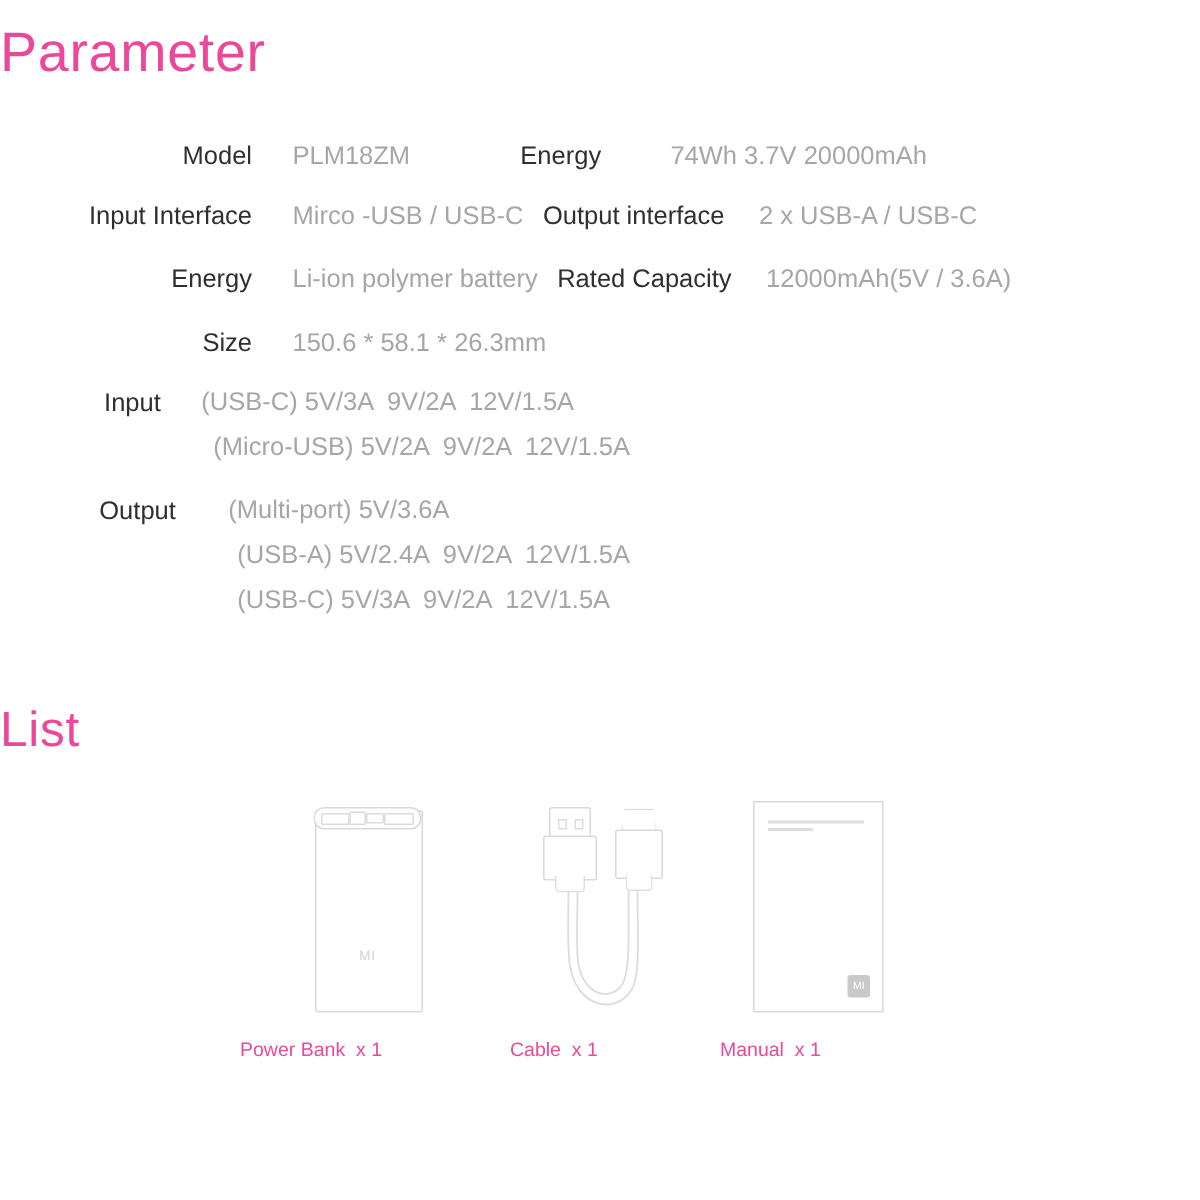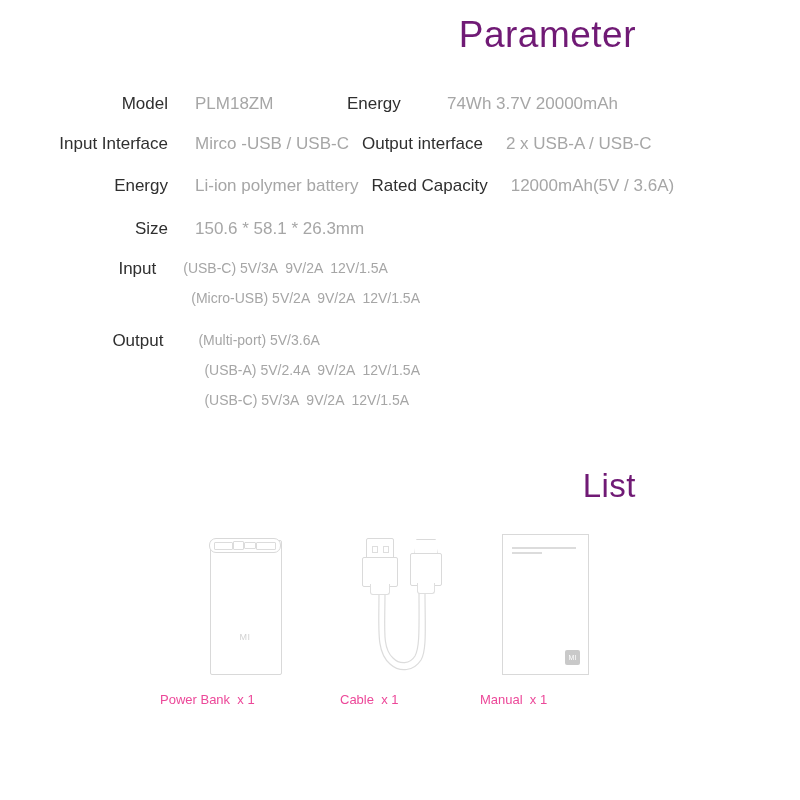--- a/index.html
+++ b/index.html
@@ -14,22 +14,22 @@
     font-family: "Liberation Sans", "DejaVu Sans", sans-serif;
     -webkit-font-smoothing: antialiased;
     overflow: hidden;
   }
 
   
   .section-title {
     position: absolute;
     left: 0;
     width: 636px;
-    text-align: right;
-    color: #701a75;
+    text-align: left;
+    color: #ec4899;
     font-weight: 400;
     letter-spacing: 0.5px;
   }
   #title-parameter { top: 13px; font-size: 37px; line-height: 44px; }
   #title-list      { top: 466px; font-size: 33px; line-height: 40px; }
 
   
   .param-area {
     position: absolute;
     top: 88px;
@@ -62,21 +62,21 @@
     white-space: pre;
   }
   
   .col-left .lbl  { width: 168px; text-align: right; padding-right: 0; }
   .col-left .val  { padding-left: 27px; }
   
   .col-right .lbl { padding-left: 13px; }
   .col-right .val { flex: 1; text-align: right; padding-right: 18px; }
 
   .val-lines { display: flex; flex-direction: column; }
-  .val-lines .vline { color: #a6a6a6; font-size: 14px; line-height: 30px; white-space: pre; }
+  .val-lines .vline { color: #a6a6a6; font-size: 17px; line-height: 30px; white-space: pre; }
   .indent-1 { padding-left: 8px; }
   .indent-2 { padding-left: 14px; }
 
   .row-gap-1 { height: 9px; }
   .row-gap-2 { height: 11px; }
   .row-gap-3 { height: 12px; }
 
   
   .list-area {
     position: absolute;

